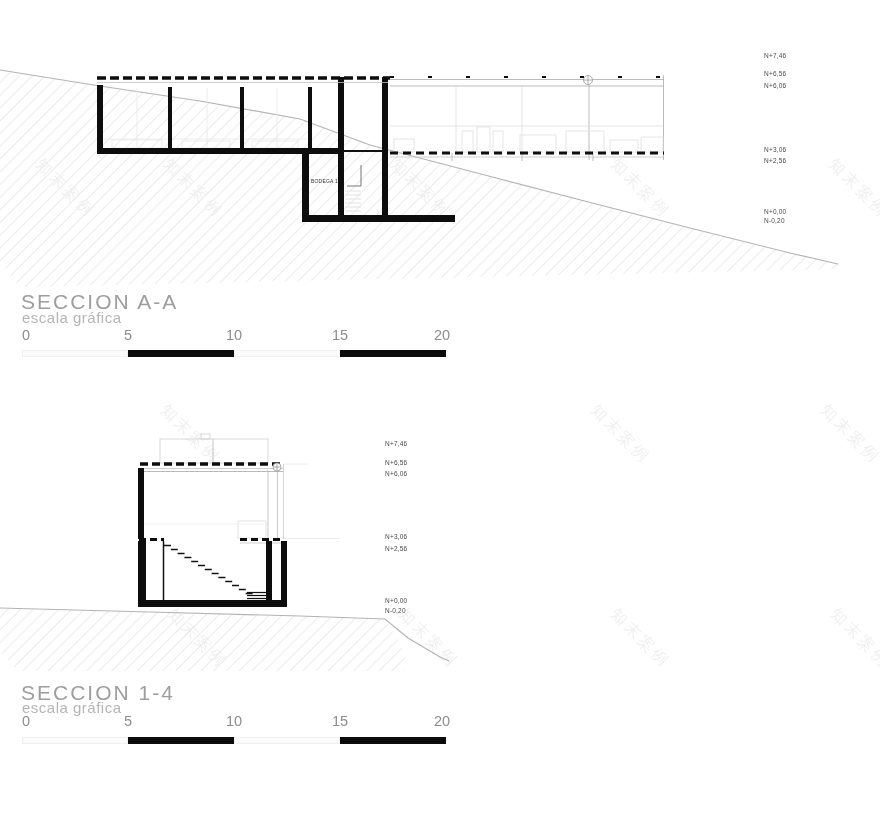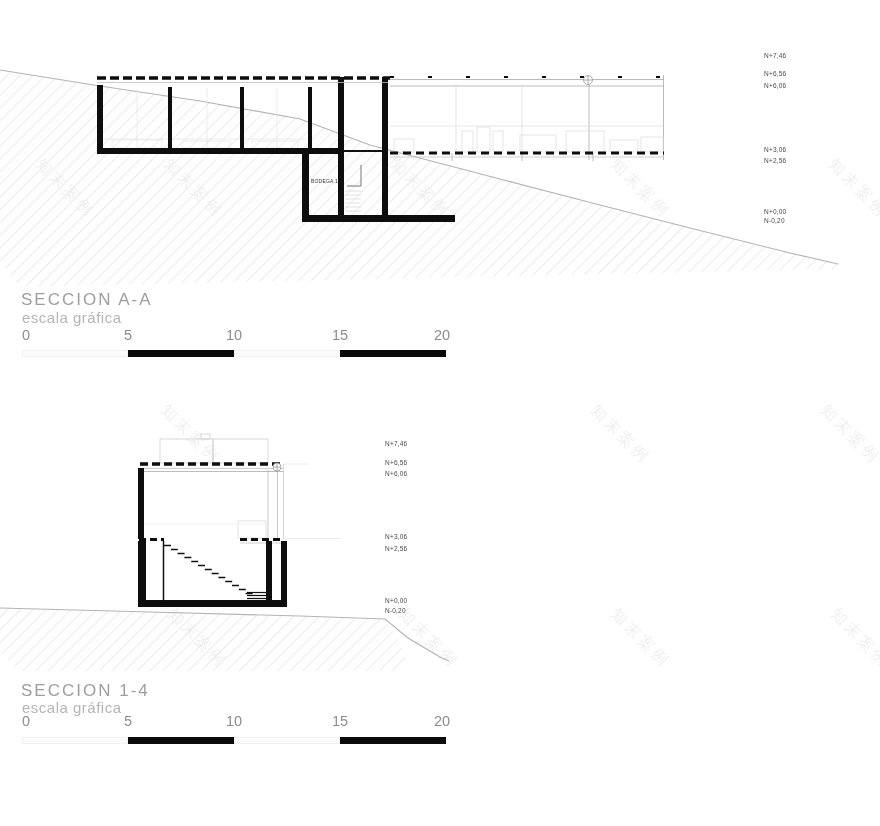--- a/index.html
+++ b/index.html
@@ -3,21 +3,21 @@
 <meta charset="utf-8">
 <style>
   html,body{margin:0;padding:0;background:#fff;}
   .canvas{position:relative;width:880px;height:826px;background:#ffffff;overflow:hidden;
           font-family:"Liberation Sans",sans-serif;}
   .canvas svg{position:absolute;left:0;top:0;}
   .wm{position:absolute;color:rgba(125,125,125,0.12);font-size:16px;letter-spacing:3px;
       transform:rotate(45deg);white-space:nowrap;pointer-events:none;}
   .lvl{position:absolute;font-size:6.5px;color:#4a4a4a;letter-spacing:.2px;white-space:nowrap;}
   .room{position:absolute;font-size:5px;color:#333;white-space:nowrap;letter-spacing:.2px;}
-  .title{position:absolute;font-size:17px;color:#9e9e9e;letter-spacing:2px;white-space:nowrap;}
+  .title{position:absolute;font-size:21px;color:#9e9e9e;letter-spacing:2px;white-space:nowrap;}
   .subtitle{position:absolute;font-size:15px;color:#b5b5b5;letter-spacing:.5px;white-space:nowrap;}
   .tick{position:absolute;font-size:14.5px;color:#8d8d8d;transform:translateX(-50%);white-space:nowrap;}
   .seg{position:absolute;height:7px;}
   .seg.w{background:#fbfbfb;border:1px solid #f1f1f1;box-sizing:border-box;}
   .seg.b{background:#0b0b0b;}
 </style>
 </head>
 <body>
 
 <div class="canvas">

